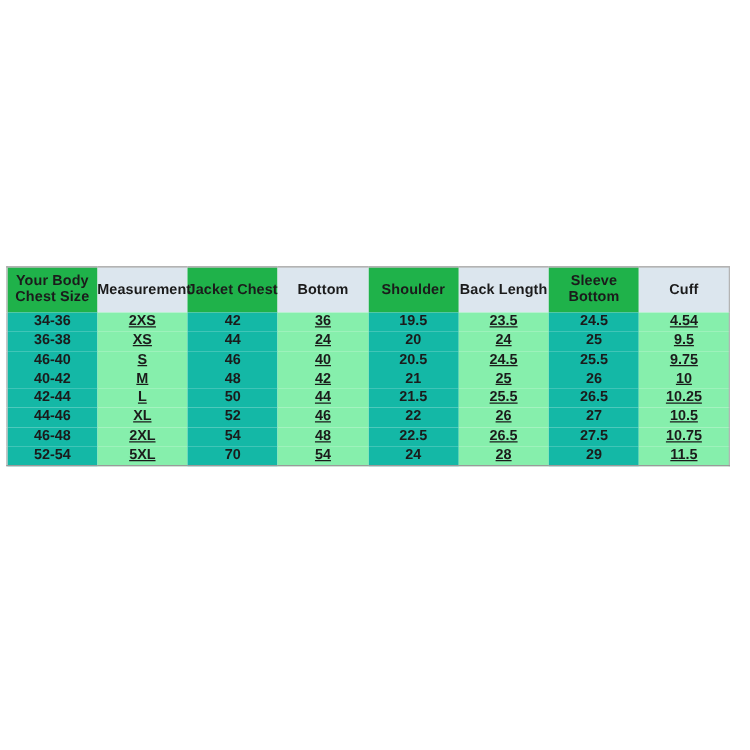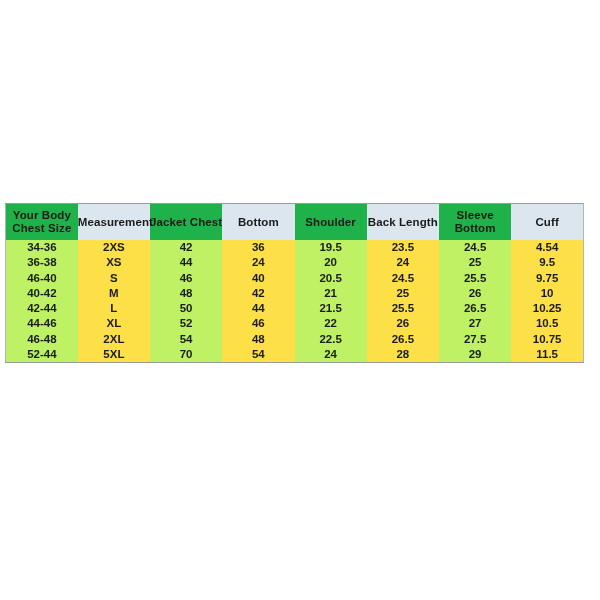--- a/index.html
+++ b/index.html
@@ -11,21 +11,21 @@
     height: 600px;
     background: #ffffff;
     font-family: "Liberation Sans", sans-serif;
     overflow: hidden;
     position: relative;
   }
 
   #chart-wrap {
     position: absolute;
     left: 5px;
-    top: 203px;
+    top: 213px;
     width: 578px;
   }
 
   table.size-chart {
     border-collapse: collapse;
     table-layout: fixed;
     width: 578px;
     border-top: 1px solid #9a9a9a;
     border-bottom: 1px solid #9a9a9a;
     border-left: 1px solid #b4b4b4;
@@ -55,22 +55,22 @@
   th.hdr-green  { background: #1fb24a; color: #0d2d14; }
   th.hdr-blue   { background: #dce6ee; color: #1b1b1b; }
 
   
   table.size-chart tbody td {
     height: 15.3px;
     font-size: 11.5px;
     font-weight: bold;
     line-height: 15.3px;
   }
-  td.cell-green { background: #bef264; }
-  td.cell-white { background: #fde047; }
+  td.cell-green { background: #14b8a6; }
+  td.cell-white { background: #86efac; text-decoration: underline; }
 </style>
 </head>
 <body>
 
 <div id="chart-wrap">
   <table class="size-chart">
     <colgroup>
       <col>
         <col>
         <col>
@@ -157,21 +157,21 @@
           <td class="cell-green">46-48</td>
           <td class="cell-white">2XL</td>
           <td class="cell-green">54</td>
           <td class="cell-white">48</td>
           <td class="cell-green">22.5</td>
           <td class="cell-white">26.5</td>
           <td class="cell-green">27.5</td>
           <td class="cell-white">10.75</td>
         </tr>
         <tr>
-          <td class="cell-green">52-44</td>
+          <td class="cell-green">52-54</td>
           <td class="cell-white">5XL</td>
           <td class="cell-green">70</td>
           <td class="cell-white">54</td>
           <td class="cell-green">24</td>
           <td class="cell-white">28</td>
           <td class="cell-green">29</td>
           <td class="cell-white">11.5</td>
         </tr>
       </tbody>
   </table>

